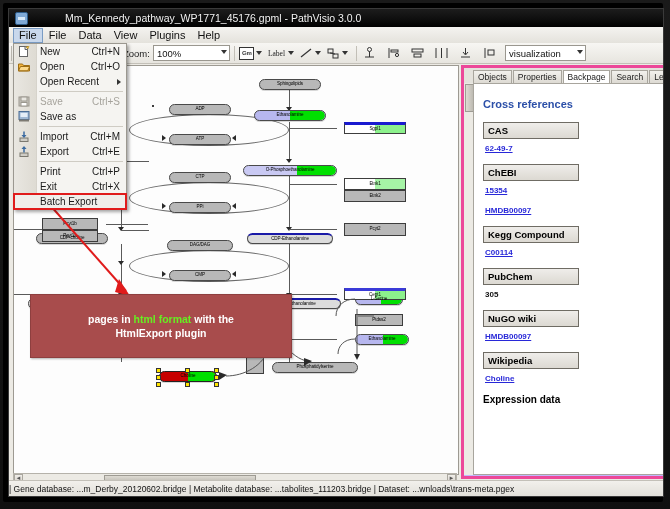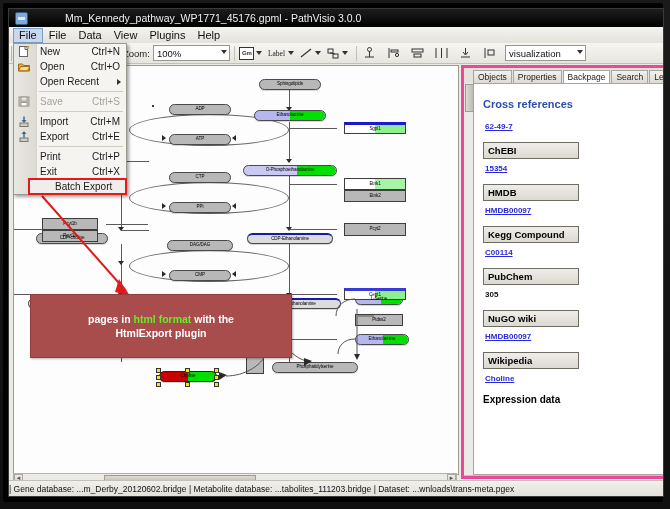--- a/index.html
+++ b/index.html
@@ -59,21 +59,21 @@
   .fm-strip{position:absolute;left:0;top:0;width:22px;bottom:0;
     background:linear-gradient(90deg,#e9e7e1 0%,#dedbd3 100%);border-right:1px solid #d6d3cb;}
   .fm-item{position:relative;height:15px;display:flex;align-items:center;
     padding-left:26px;font-size:10px;color:#1a1a1a;z-index:2;}
   .fm-item .accel{position:absolute;right:6px;font-size:10px;color:#1a1a1a;}
   .fm-item.disabled,.fm-item.disabled .accel{color:#a6a39c;}
   .fm-item .subarrow{position:absolute;right:5px;width:0;height:0;
     border-top:3px solid transparent;border-bottom:3px solid transparent;border-left:4px solid #333;}
   .fm-sep{height:1px;background:#cfccc4;margin:2px 3px 2px 25px;position:relative;z-index:2;}
   .fm-ico{position:absolute;left:4px;top:2px;width:12px;height:11px;}
-  .fm-highlight{outline:2px solid #e01b1b;outline-offset:-1px;background:#f0eeea;margin-left:15px;}
+  .fm-highlight{outline:2px solid #e01b1b;outline-offset:-1px;background:#f0eeea;}
 
   
   .canvaswrap{position:absolute;left:4px;top:56px;width:444px;height:408px;
     background:#fff;border:1px solid #9d9a92;overflow:hidden;}
   .canvas{position:absolute;left:0;top:0;width:444px;height:408px;background:#fdfdfd;}
 
   .node{position:absolute;box-sizing:border-box;display:flex;align-items:center;
     justify-content:center;text-align:center;font-size:4.6px;color:#000;line-height:1.05;
     letter-spacing:-.1px;overflow:hidden;}
   .metab{border:1px solid #4a4a4a;border-radius:7px;background:#b8b8b8;
@@ -456,26 +456,26 @@
       <div class="tab sel">Backpage</div>
       <div class="tab">Search</div>
       <div class="tab">Legend</div>
     </div>
     <div class="vscroll">
       <div class="thumb"></div>
     </div>
     <div class="panelbody">
       <div class="xref-title">Cross references</div>
 
+      <div class="xr-box">CAS</div>
       <div class="xr-val">62-49-7</div>
 
       <div class="xr-box">ChEBI</div>
       <div class="xr-val">15354</div>
 
-      <div class="xr-box">HMDB</div>
       <div class="xr-val">HMDB00097</div>
 
       <div class="xr-box">Kegg Compound</div>
       <div class="xr-val">C00114</div>
 
       <div class="xr-box">PubChem</div>
       <div class="xr-val plain">305</div>
 
       <div class="xr-box">NuGO wiki</div>
       <div class="xr-val">HMDB00097</div>
@@ -525,20 +525,31 @@
         <svg width="12" height="11">
               <rect x="1" y="1" width="10" height="9" fill="#c9c6be" stroke="#9b988f"></rect>
               <rect x="3" y="1" width="6" height="4" fill="#e8e6e0" stroke="#9b988f"></rect>
               <rect x="3" y="6.5" width="6" height="3.5" fill="#fff" stroke="#9b988f"></rect>
             </svg>
       </span>
       <span>Save</span>
       <span class="accel">Ctrl+S</span>
     </div>
 
+    <div class="fm-item">
+      <span class="fm-ico">
+        <svg width="12" height="11">
+              <rect x="1" y="0.5" width="10" height="8" fill="#9fb8d4" stroke="#4a6d96"></rect>
+              <rect x="2.5" y="2" width="7" height="4" fill="#e4eef8"></rect>
+              <rect x="1" y="8.5" width="10" height="2" fill="#7d7a72"></rect>
+            </svg>
+      </span>
+      <span>Save as</span>
+      <span class="accel"></span>
+    </div>
 
     <div class="fm-sep"></div>
 
     <div class="fm-item">
       <span class="fm-ico">
         <svg width="12" height="11">
               <rect x="2" y="7" width="8" height="3.5" fill="#cfcdc6" stroke="#7a786f"></rect>
               <path d="M6 0.5 v5" stroke="#3b6aa0" stroke-width="1.5"></path>
               <polygon points="3.5,4 8.5,4 6,7" fill="#3b6aa0"></polygon>
             </svg>

